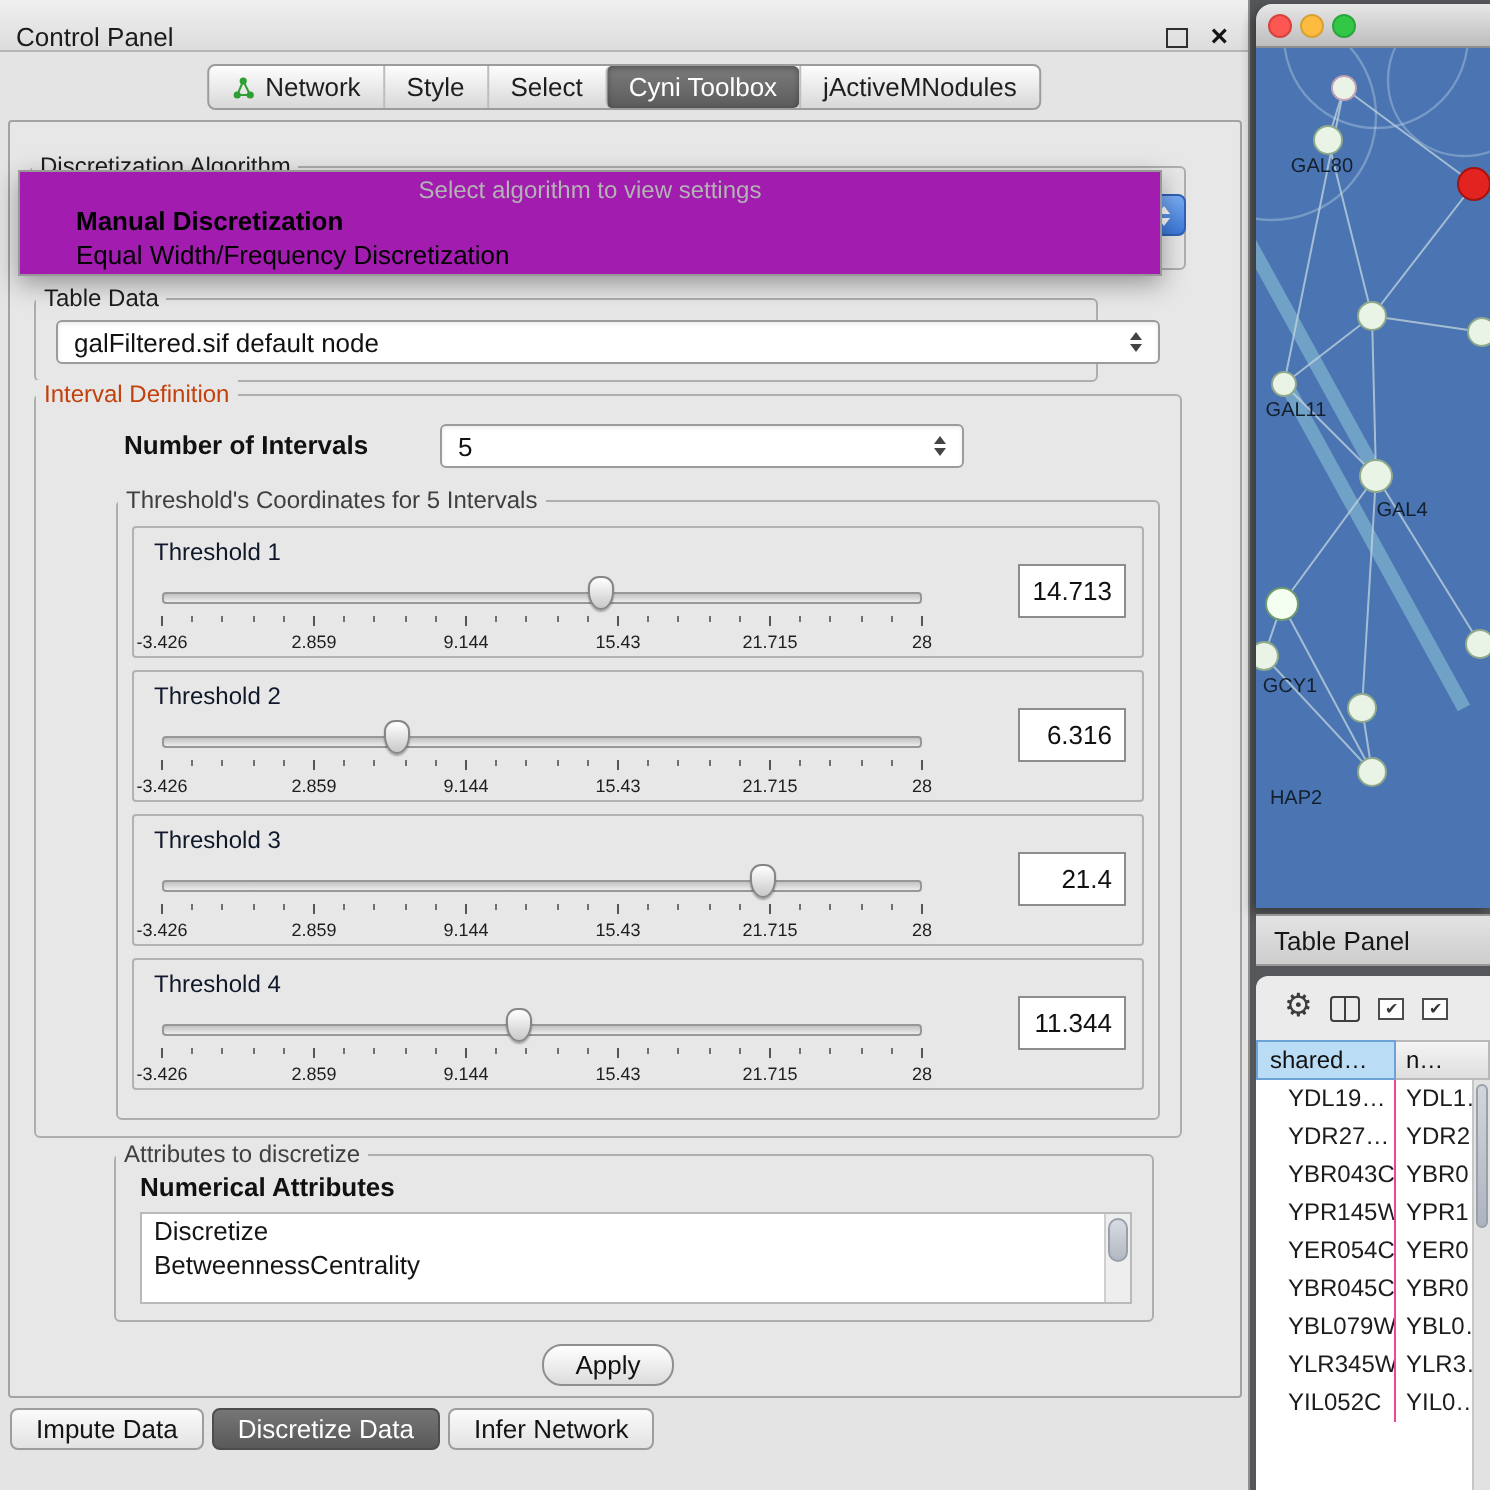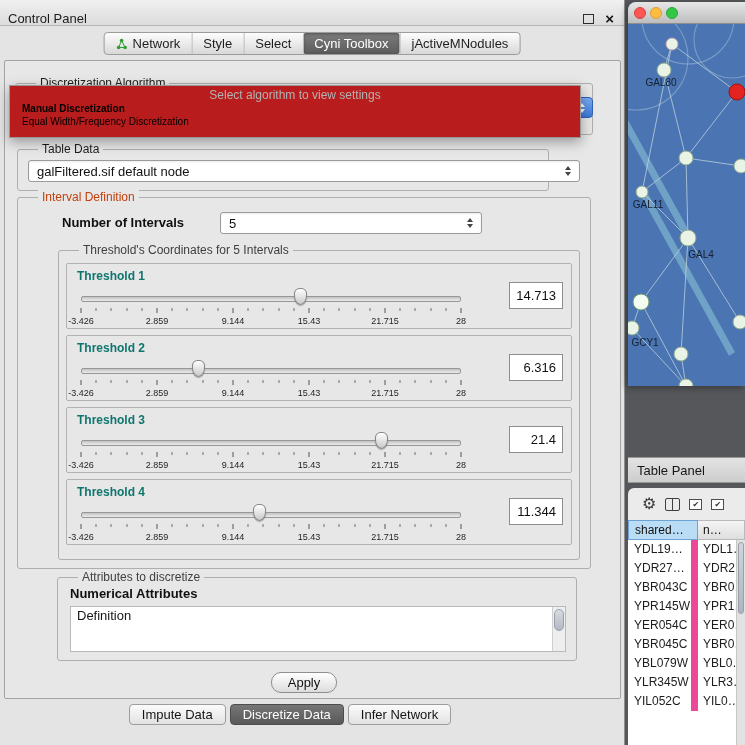--- a/index.html
+++ b/index.html
@@ -14,99 +14,99 @@
   .close-x{font-weight:bold;font-size:15px;color:#141414;line-height:1}
 
   .top-tabs{position:absolute;top:32px;left:50%;transform:translateX(-50%);display:flex;align-items:stretch;height:23px;background:linear-gradient(#fdfdfd,#d8d8d8);border:1px solid #9c9c9c;border-radius:4px;font-size:13px;box-sizing:border-box;white-space:nowrap}
   .tab{display:flex;align-items:center;gap:5px;padding:0 11px;color:#1e1e1e}
   .tab+.tab{border-left:1px solid #bdbdbd}
   .tab.selected{background:linear-gradient(#7c7c7c,#5c5c5c);color:#fff;border-radius:3px;box-shadow:inset 0 1px 3px rgba(0,0,0,.35)}
 
   .cp-frame{position:absolute;left:4px;top:60px;width:617px;height:639px;background:#e7e7e7;border:1px solid #a3a3a3;border-radius:2px;box-sizing:border-box}
 
   .group{position:absolute;border:1px solid #aeaeae;border-radius:3px;box-sizing:border-box}
-  .gtitle{position:absolute;top:-8px;left:20px;background:#e7e7e7;padding:0 4px;font-size:12px;color:#1d1d1d;white-space:nowrap}
+  .gtitle{position:absolute;top:-8px;left:0;background:#e7e7e7;padding:0 4px;font-size:12px;color:#1d1d1d;white-space:nowrap}
   .gtitle.green{color:#c2410c}
   .gtitle.blue{color:#404040}
 
   .algo-group{left:10px;top:22px;width:578px;height:52px}
   .combo-frag{position:absolute;left:566px;top:36px;width:22px;height:21px;background:linear-gradient(#7aacf4,#3c77d8);border:1px solid #2f62b4;border-radius:4px;z-index:10;display:flex;flex-direction:column;align-items:center;justify-content:center;gap:2px;box-sizing:border-box}
   .combo-frag i{display:block;width:0;height:0;border-left:3.5px solid transparent;border-right:3.5px solid transparent}
   .combo-frag i.up{border-bottom:4px solid #fff}
   .combo-frag i.dn{border-top:4px solid #fff}
 
-  .popup{position:absolute;left:4px;top:24px;width:572px;height:53px;background:#b91c1c;border:1px solid #989898;box-shadow:0 4px 12px rgba(0,0,0,.35);z-index:40;box-sizing:border-box}
+  .popup{position:absolute;left:4px;top:24px;width:572px;height:53px;background:#a21caf;border:1px solid #989898;box-shadow:0 4px 12px rgba(0,0,0,.35);z-index:40;box-sizing:border-box}
   .popup-header{text-align:center;font-size:12px;color:#b3b3b3;padding-top:2px}
-  .popup-item{font-size:10px;color:#000;padding:1px 12px;white-space:nowrap}
+  .popup-item{font-size:13px;color:#000;padding:1px 28px;white-space:nowrap}
   .popup-item.bold{font-weight:bold}
 
   .combo{position:absolute;background:#fff;border:1px solid #9b9b9b;border-radius:3px;display:flex;align-items:center;font-size:13px;box-sizing:border-box;box-shadow:inset 0 1px 2px rgba(0,0,0,.08)}
   .combo .combo-text{flex:1;padding:0 8px;white-space:nowrap;overflow:hidden;color:#111}
   .combo .stepper{width:16px;display:flex;flex-direction:column;align-items:center;gap:2px;padding-right:3px}
   .combo .stepper i{display:block;width:0;height:0;border-left:3px solid transparent;border-right:3px solid transparent}
   .combo .stepper i.up{border-bottom:4px solid #444}
   .combo .stepper i.dn{border-top:4px solid #444}
 
   .table-data-group{left:12px;top:88px;width:532px;height:42px}
   .table-data-combo{left:10px;top:10px;width:552px;height:22px}
 
   .interval-group{left:12px;top:136px;width:574px;height:372px}
   .noi-label{position:absolute;left:44px;top:17px;font-size:13px;font-weight:bold;color:#111}
   .noi-combo{left:202px;top:14px;width:262px;height:22px}
 
   .thr-group{left:40px;top:52px;width:522px;height:310px}
   .panels{position:absolute;top:12px;left:7px;right:7px}
   .thr-panel{position:relative;height:66px;border:1px solid #b2b2b2;border-radius:2px;margin-bottom:6px;box-sizing:border-box}
-  .t-label{position:absolute;left:10px;top:5px;font-size:12px;font-weight:bold;color:#0f766e}
+  .t-label{position:absolute;left:10px;top:5px;font-size:12px;font-weight:normal;color:#0f172a}
   .slider{position:absolute;left:14px;top:22px;width:380px;height:40px}
   .track{position:absolute;left:0;right:0;top:10px;height:4px;background:linear-gradient(#c2c2c2,#ececec);border:1px solid #979797;border-radius:2px}
   .thumb{position:absolute;top:2px;width:13px;height:17px;background:linear-gradient(#ffffff,#c9c9c9);border:1px solid #868686;border-radius:6px 6px 7px 7px/6px 6px 10px 10px;box-shadow:0 1px 1px rgba(0,0,0,.3);box-sizing:border-box}
   .ticks{position:absolute;left:0;right:0;top:22px;height:6px}
   .ticks i{position:absolute;top:0;width:1px;height:3px;background:#707070;transform:translateX(-50%)}
   .ticks i.major{height:5px;background:#555}
   .tlabels{position:absolute;left:0;right:0;top:30px;height:11px;font-size:9px;color:#1f1f1f}
   .tlabels span{position:absolute;transform:translateX(-50%);white-space:nowrap}
   .t-value{position:absolute;right:8px;top:18px;width:54px;height:27px;line-height:25px;background:#fff;border:1px solid #8d8d8d;text-align:right;padding-right:6px;font-size:13px;color:#111;box-sizing:border-box}
 
   .attrs-group{left:52px;top:516px;width:520px;height:84px}
   .attr-subtitle{position:absolute;left:12px;top:8px;font-size:13px;font-weight:bold;color:#111}
   .attr-list{position:absolute;left:12px;top:28px;width:496px;height:46px;background:#fff;border:1px solid #b9b9b9;overflow:hidden;box-sizing:border-box}
   .attr-item{font-size:13px;line-height:17px;padding-left:6px;color:#151515;white-space:nowrap}
   .attr-scroll{position:absolute;right:0;top:0;bottom:0;width:13px;background:#eeeeee;border-left:1px solid #cfcfcf;box-sizing:border-box}
   .attr-thumb{position:absolute;left:1px;right:1px;top:2px;height:22px;background:linear-gradient(#d8dce2,#b2b8c2);border:1px solid #99a0ac;border-radius:5px;box-sizing:border-box}
 
   .apply-btn{position:absolute;left:266px;top:611px;width:66px;height:21px;background:linear-gradient(#ffffff,#dcdcdc);border:1px solid #8f8f8f;border-radius:10px;font-size:13px;color:#111;font-family:"Liberation Sans",sans-serif;padding:0;line-height:19px;text-align:center}
 
-  .bottom-tabs{position:absolute;top:704px;left:16px;width:548px;display:flex;justify-content:center;gap:4px}
+  .bottom-tabs{position:absolute;top:704px;left:5px;width:548px;display:flex;gap:4px}
   .btab{font-size:13px;padding:2px 12px;height:21px;line-height:16px;box-sizing:border-box;background:linear-gradient(#fbfbfb,#e2e2e2);border:1px solid #9d9d9d;border-radius:4px;color:#141414;white-space:nowrap}
   .btab.selected{background:linear-gradient(#767676,#595959);color:#fff;border-color:#4d4d4d}
 
   
   .right-pane{position:absolute;left:625px;top:0;width:120px;height:745px;background:#55575a}
-  .net-window{position:absolute;left:3px;top:2px;width:117px;height:384px;border-radius:8px 0 0 0;overflow:hidden;background:#4a75b2;box-shadow:-2px 2px 6px rgba(0,0,0,.35)}
+  .net-window{position:absolute;left:3px;top:2px;width:117px;height:452px;border-radius:8px 0 0 0;overflow:hidden;background:#4a75b2;box-shadow:-2px 2px 6px rgba(0,0,0,.35)}
   .net-titlebar{height:22px;background:linear-gradient(#e7e7e7,#bdbdbd);border-bottom:1px solid #8d8d8d;display:flex;align-items:center;gap:4px;padding-left:6px;box-sizing:border-box}
   .light{width:12px;height:12px;border-radius:50%;box-sizing:border-box}
   .light.red{background:#fc5753;border:1px solid #d6433f}
   .light.yellow{background:#fdbc40;border:1px solid #d8a136}
   .light.green{background:#33c748;border:1px solid #2aa63c}
   svg.net-canvas{display:block;width:117px;height:430px}
 
   .tp-bar{position:absolute;left:3px;top:457px;width:117px;height:26px;background:linear-gradient(#e3e3e3,#cdcdcd);border-top:1px solid #979797;border-bottom:1px solid #979797;display:flex;align-items:center;padding-left:9px;font-size:13px;color:#161616;box-sizing:border-box}
 
   .tbl-window{position:absolute;left:3px;top:488px;width:117px;height:257px;background:#ebebeb;border-radius:6px 0 0 0;overflow:hidden}
   .tbl-toolbar{height:32px;display:flex;align-items:center;gap:9px;padding-left:14px}
   .gear{font-size:16px;color:#3c3c3c;line-height:1}
   .cols-icon{width:15px;height:13px;border:1px solid #3e3e3e;border-radius:2px;background:linear-gradient(90deg,transparent 45%,#3e3e3e 45%,#3e3e3e 55%,transparent 55%);box-sizing:border-box}
   .mini-check{width:13px;height:11px;border:1px solid #4c4c4c;background:#fdfdfd;font-size:8px;line-height:10px;text-align:center;color:#333;box-sizing:border-box}
   .tbl-header{display:flex;height:20px}
   .th1{width:70px;background:#badcf4;border:1px solid #6da3d4;box-sizing:border-box;font-size:12px;line-height:18px;padding-left:6px;color:#111;white-space:nowrap;overflow:hidden}
   .th2{flex:1;background:linear-gradient(#f4f4f4,#dedede);border:1px solid #b9b9b9;border-left:none;box-sizing:border-box;font-size:12px;line-height:18px;padding-left:5px;color:#111;white-space:nowrap;overflow:hidden}
   .tbl-rows{position:absolute;top:52px;left:0;right:9px;bottom:0;background:#fff}
   .trow{display:flex;height:19px;font-size:12px;color:#1c1c1c}
-  .tc1{width:70px;padding-left:6px;line-height:19px;box-sizing:border-box;border-right:7px solid #ec4899;white-space:nowrap;overflow:hidden}
+  .tc1{width:70px;padding-left:16px;line-height:19px;box-sizing:border-box;border-right:1px solid #ec4899;white-space:nowrap;overflow:hidden}
   .tc2{flex:1;padding-left:5px;line-height:19px;white-space:nowrap;overflow:hidden}
   .tbl-scroll{position:absolute;top:52px;right:0;bottom:0;width:9px;background:#e2e2e2;border-left:1px solid #c6c6c6;box-sizing:border-box}
   .tbl-thumb{position:absolute;left:1px;right:1px;top:2px;height:72px;background:linear-gradient(#d2d6dc,#aeb4be);border:1px solid #98a0ac;border-radius:4px;box-sizing:border-box}
 </style>
 </head>
 <body>
 
 <div class="app">
 
   <section class="control-panel">
@@ -364,21 +364,22 @@
               </div>
             </div>
         </div>
       </div>
 
       <div class="group attrs-group">
         <span class="gtitle blue">Attributes to discretize</span>
         <span class="attr-subtitle">Numerical Attributes</span>
         <div class="attr-list">
           <div>
-              <div class="attr-item">Definition</div>
+              <div class="attr-item">Discretize</div>
+              <div class="attr-item">BetweennessCentrality</div>
             </div>
           <div class="attr-scroll">
             <div class="attr-thumb"></div>
           </div>
         </div>
       </div>
 
       <button class="apply-btn">Apply</button>
     </div>
 

